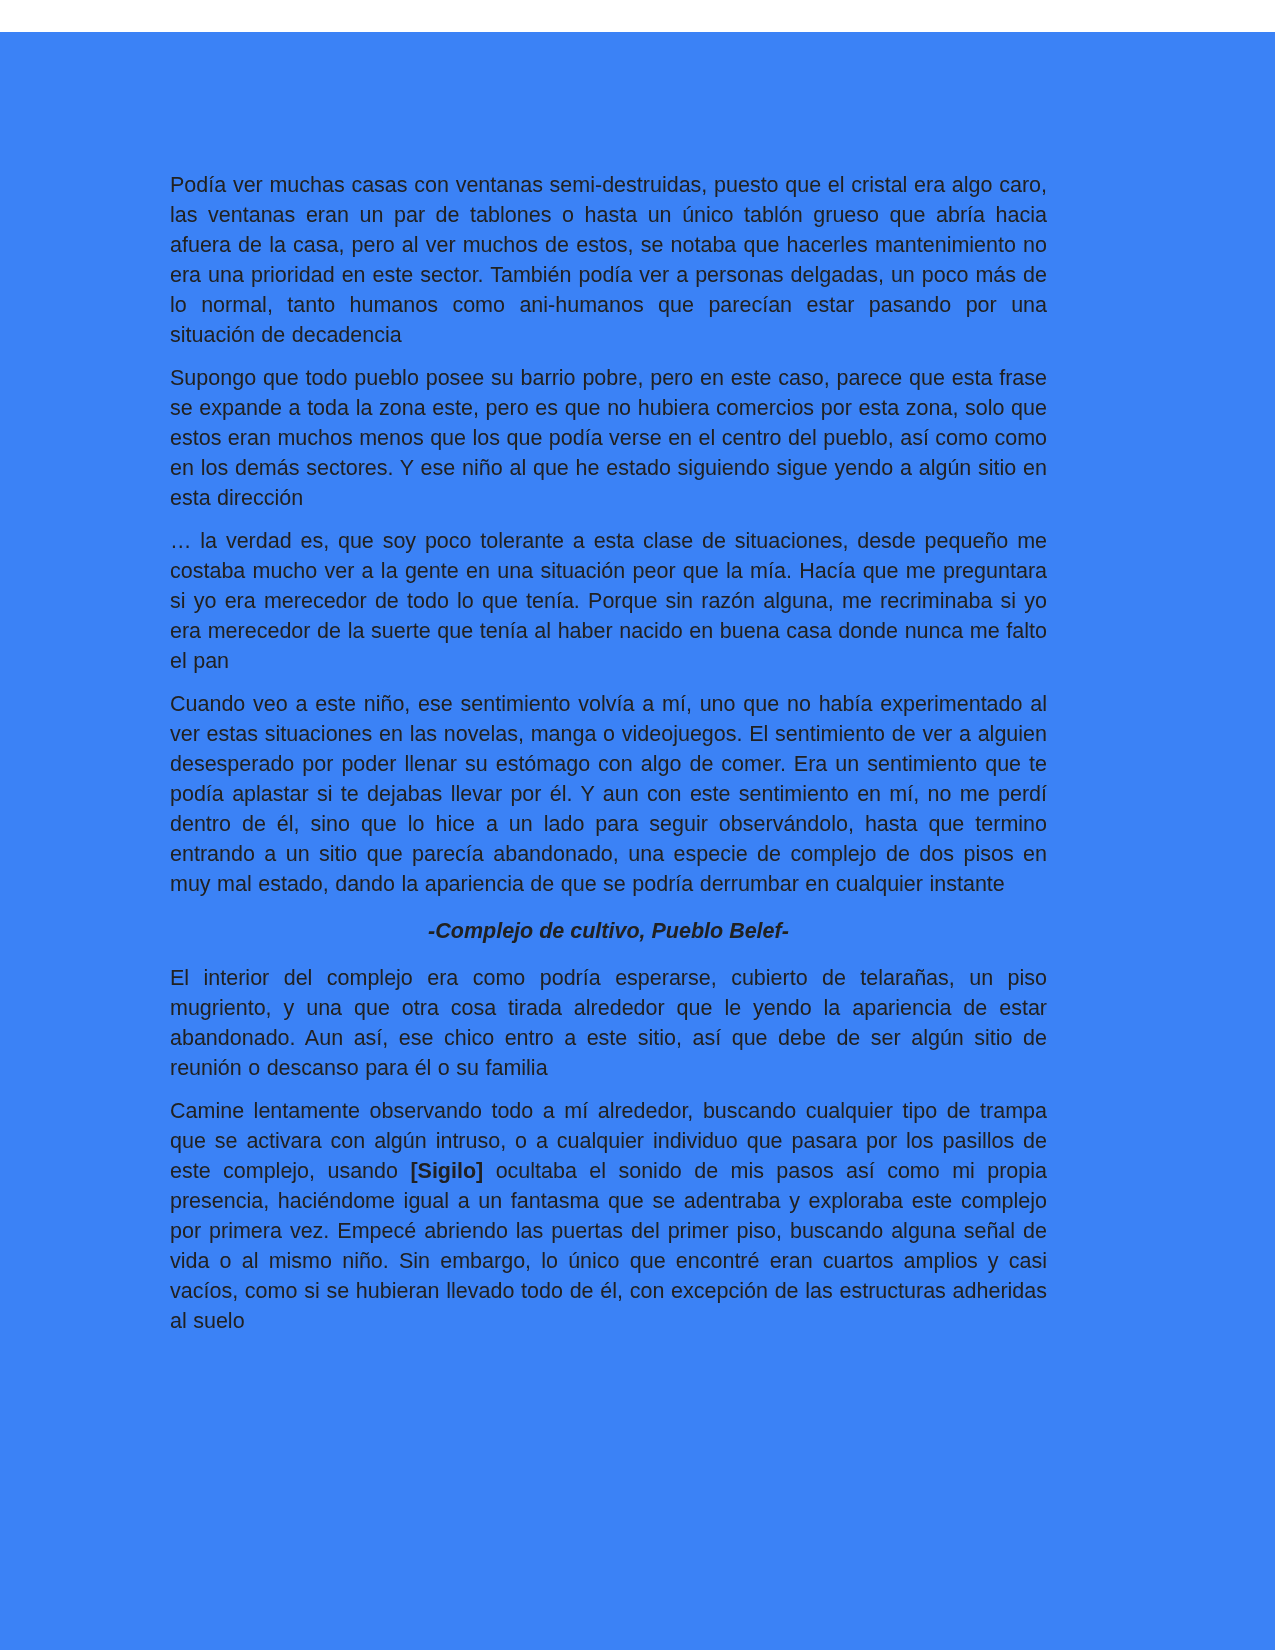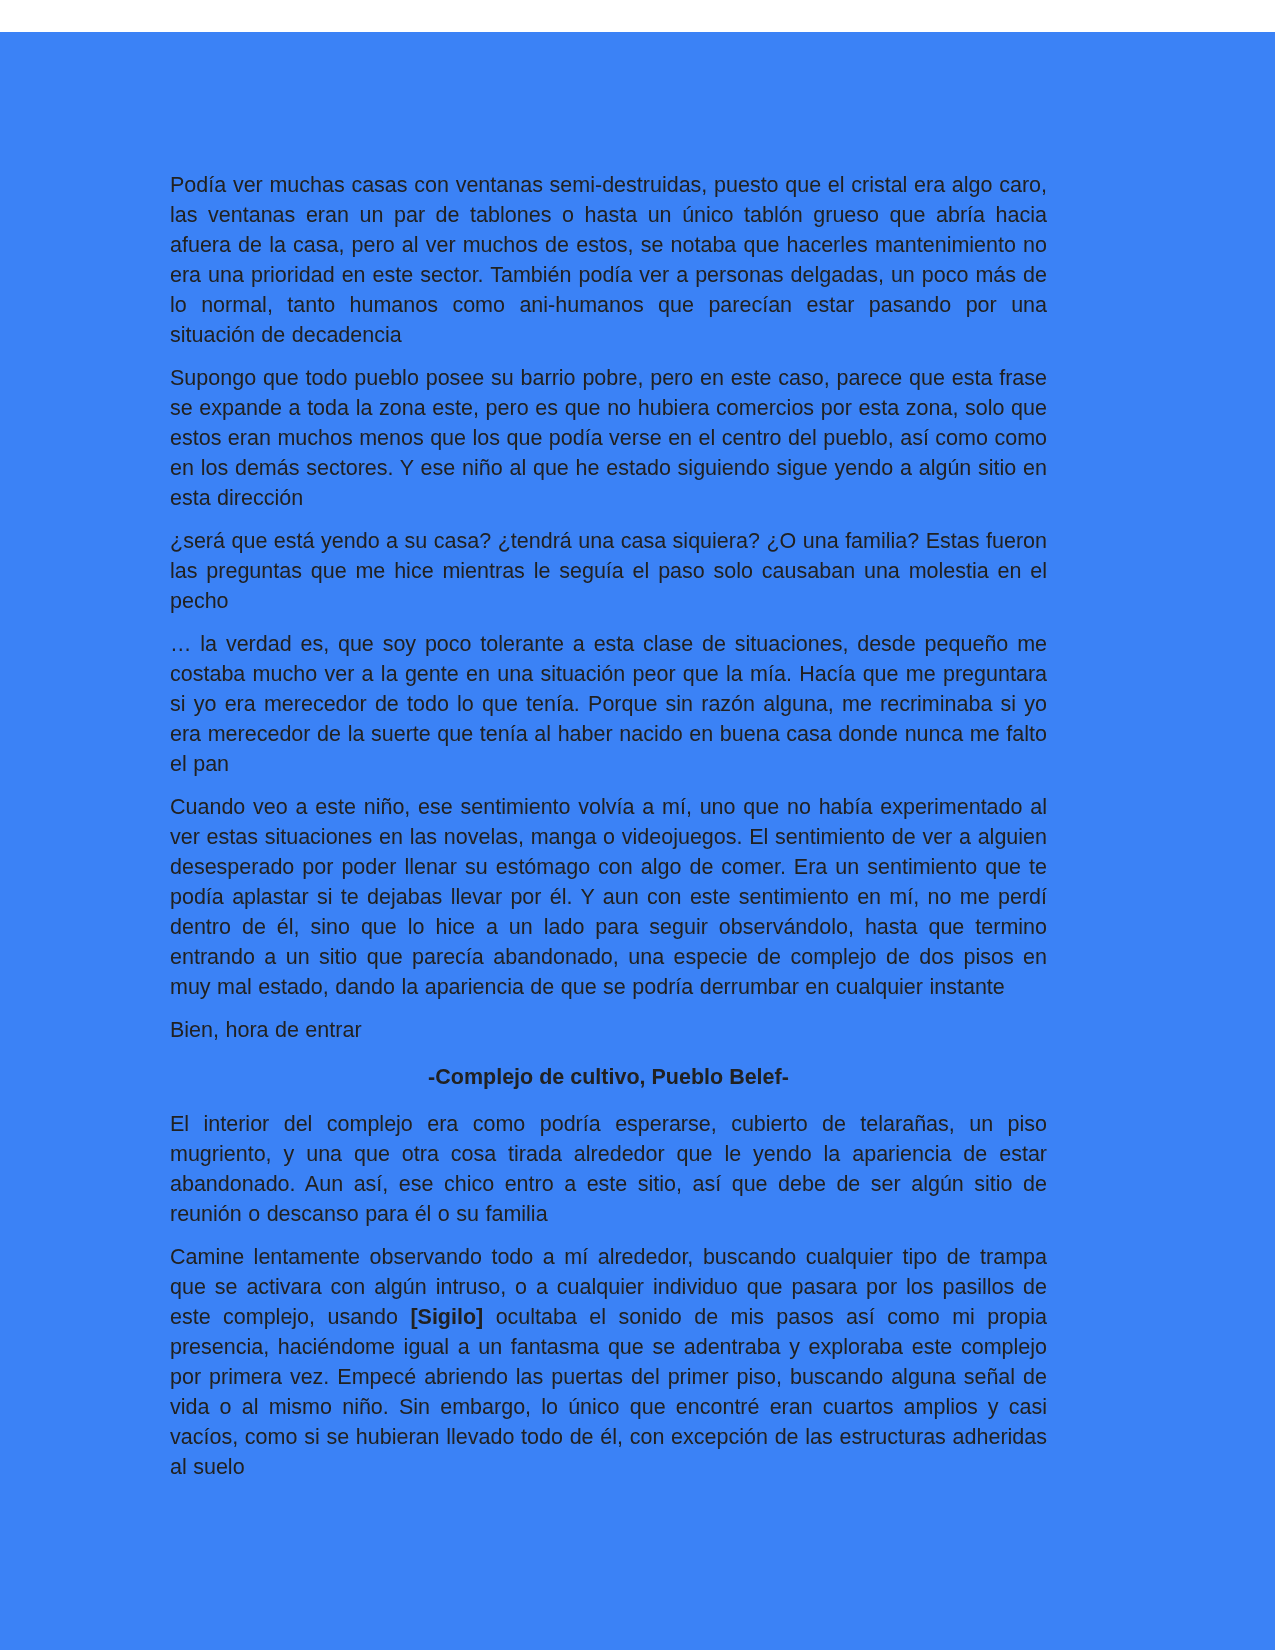--- a/index.html
+++ b/index.html
@@ -28,33 +28,32 @@
     text-align: justify;
     margin: 0 0 13px 0;
     word-spacing: 0.5px;
   }
   .heading {
     font-size: 21.5px;
     line-height: 30px;
     text-align: center;
     font-weight: bold;
     margin: 17px 0 17px 0;
+    font-style: italic;
   }
   .bold {
     font-weight: bold;
   }
 </style>
 </head>
 <body>
 
 <div class="page">
   <div>
       <p class="paragraph"><span>Podía ver muchas casas con ventanas semi-destruidas, puesto que el cristal era algo caro, las ventanas eran un par de tablones o hasta un único tablón grueso que abría hacia afuera de la casa, pero al ver muchos de estos, se notaba que hacerles mantenimiento no era una prioridad en este sector. También podía ver a personas delgadas, un poco más de lo normal, tanto humanos como ani-humanos que parecían estar pasando por una situación de decadencia</span></p>
       <p class="paragraph"><span>Supongo que todo pueblo posee su barrio pobre, pero en este caso, parece que esta frase se expande a toda la zona este, pero es que no hubiera comercios por esta zona, solo que estos eran muchos menos que los que podía verse en el centro del pueblo, así como como en los demás sectores. Y ese niño al que he estado siguiendo sigue yendo a algún sitio en esta dirección</span></p>
-      <p class="paragraph"><span>¿será que está yendo a su casa? ¿tendrá una casa siquiera? ¿O una familia? Estas fueron las preguntas que me hice mientras le seguía el paso solo causaban una molestia en el pecho</span></p>
       <p class="paragraph"><span>… la verdad es, que soy poco tolerante a esta clase de situaciones, desde pequeño me costaba mucho ver a la gente en una situación peor que la mía. Hacía que me preguntara si yo era merecedor de todo lo que tenía. Porque sin razón alguna, me recriminaba si yo era merecedor de la suerte que tenía al haber nacido en buena casa donde nunca me falto el pan</span></p>
       <p class="paragraph"><span>Cuando veo a este niño, ese sentimiento volvía a mí, uno que no había experimentado al ver estas situaciones en las novelas, manga o videojuegos. El sentimiento de ver a alguien desesperado por poder llenar su estómago con algo de comer. Era un sentimiento que te podía aplastar si te dejabas llevar por él. Y aun con este sentimiento en mí, no me perdí dentro de él, sino que lo hice a un lado para seguir observándolo, hasta que termino entrando a un sitio que parecía abandonado, una especie de complejo de dos pisos en muy mal estado, dando la apariencia de que se podría derrumbar en cualquier instante</span></p>
-      <p class="paragraph"><span>Bien, hora de entrar</span></p>
       <p class="heading"><span class="bold">-Complejo de cultivo, Pueblo Belef-</span></p>
       <p class="paragraph"><span>El interior del complejo era como podría esperarse, cubierto de telarañas, un piso mugriento, y una que otra cosa tirada alrededor que le yendo la apariencia de estar abandonado. Aun así, ese chico entro a este sitio, así que debe de ser algún sitio de reunión o descanso para él o su familia</span></p>
       <p class="paragraph"><span>Camine lentamente observando todo a mí alrededor, buscando cualquier tipo de trampa que se activara con algún intruso, o a cualquier individuo que pasara por los pasillos de este complejo, usando </span><span class="bold">[Sigilo]</span><span> ocultaba el sonido de mis pasos así como mi propia presencia, haciéndome igual a un fantasma que se adentraba y exploraba este complejo por primera vez. Empecé abriendo las puertas del primer piso, buscando alguna señal de vida o al mismo niño. Sin embargo, lo único que encontré eran cuartos amplios y casi vacíos, como si se hubieran llevado todo de él, con excepción de las estructuras adheridas al suelo</span></p>
     </div>
 </div>
 
 </body></html>

